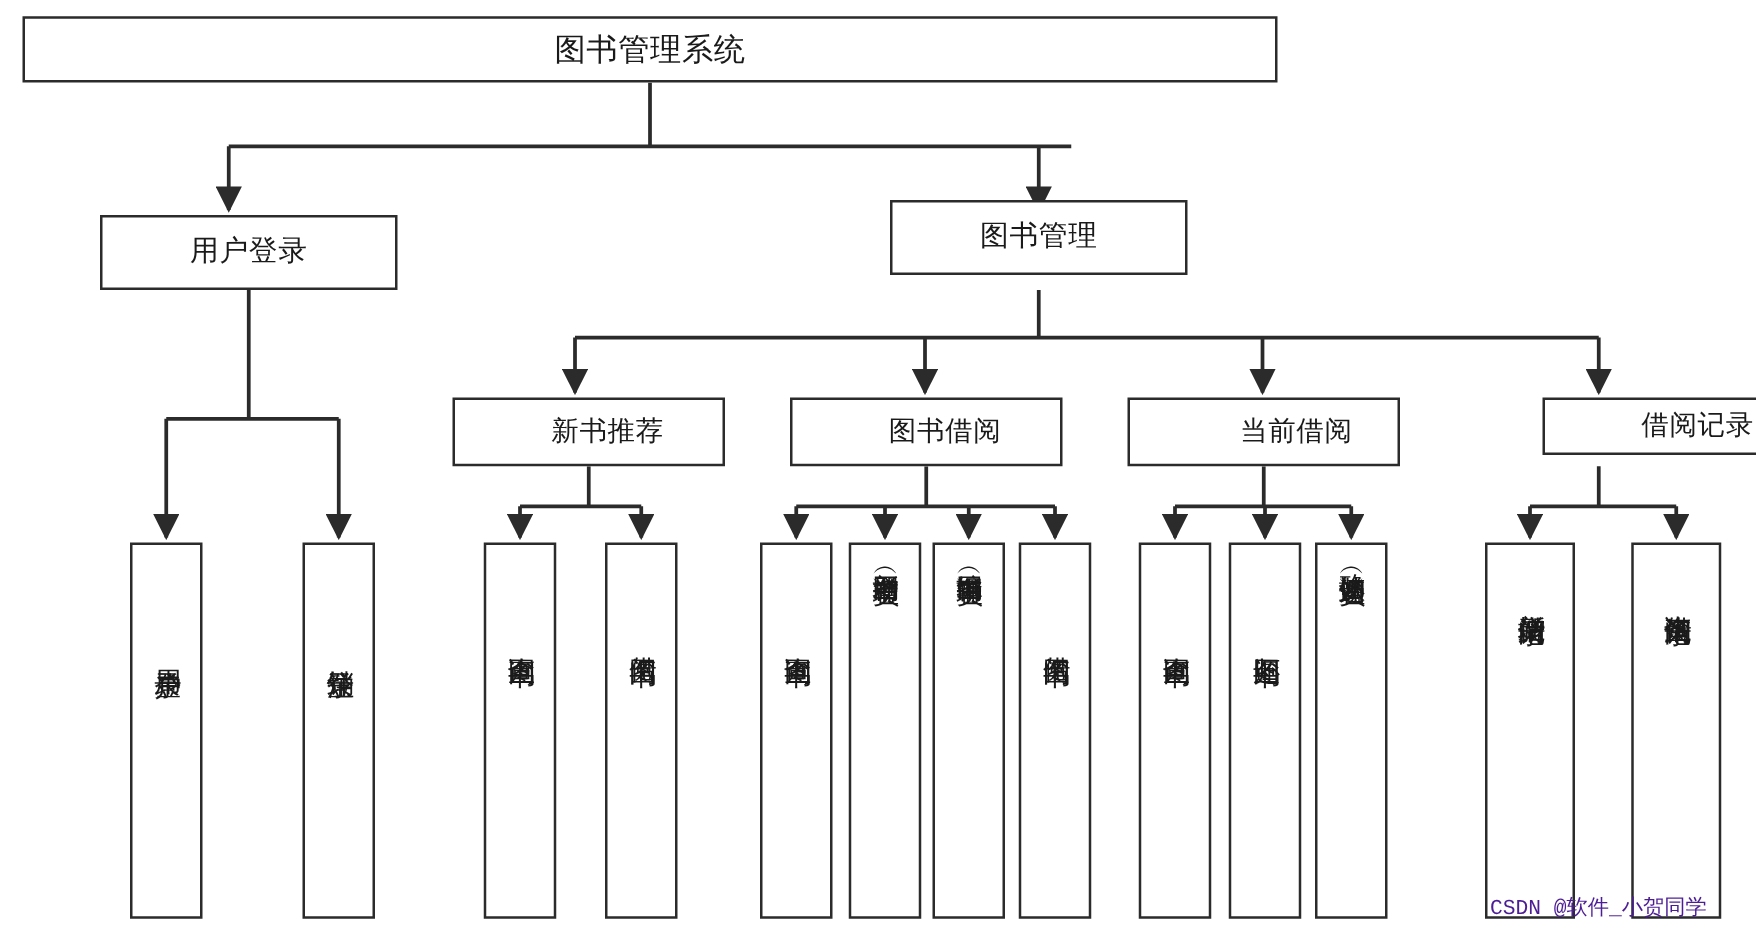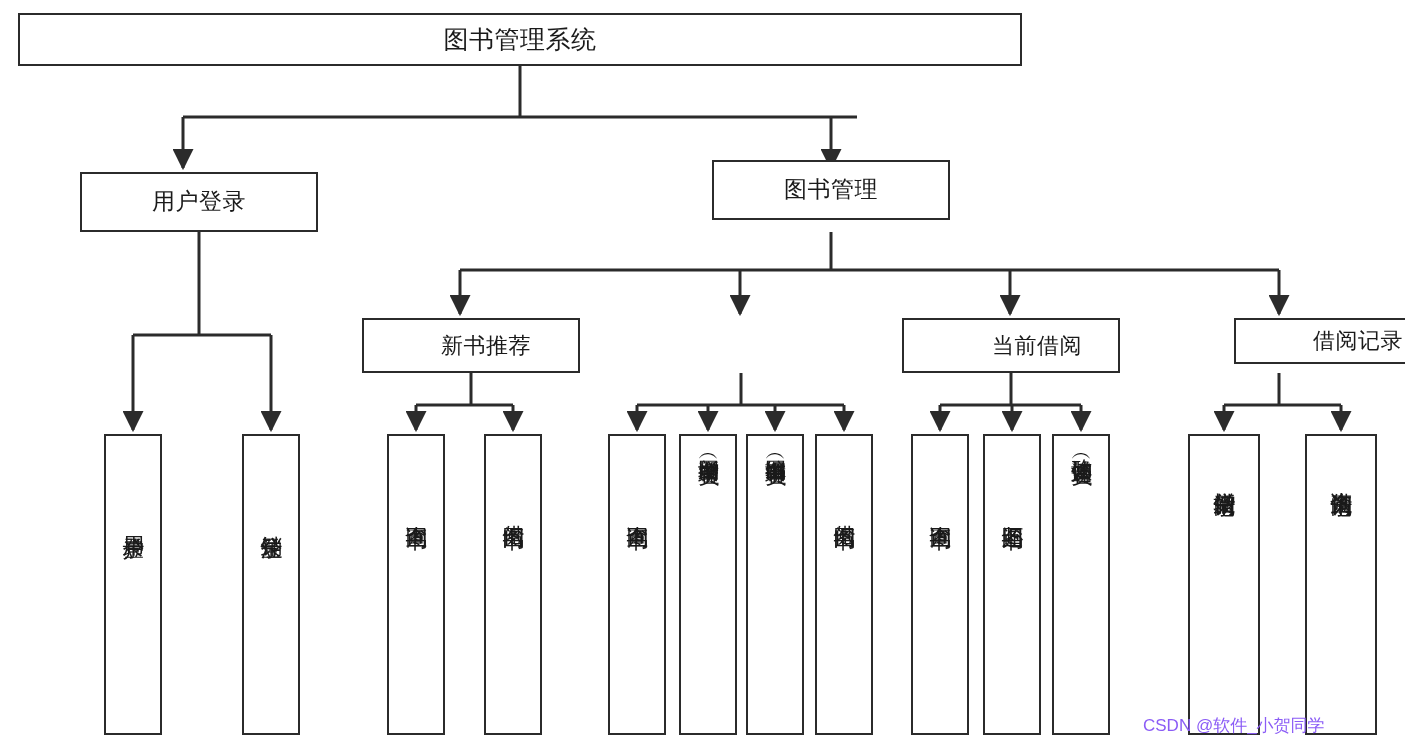--- a/index.html
+++ b/index.html
@@ -56,27 +56,27 @@
     writing-mode: vertical-rl;
     text-orientation: upright;
     font-size: 22px;
     line-height: 1.22;
     letter-spacing: 1px;
     white-space: nowrap;
   }
   .node.leaf.tall-text .label { font-size: 21px; }
   #watermark {
     position: absolute;
-    left: 1143px;
+    left: 1192px;
     top: 714px;
     font-size: 17px;
-    color: #8b5cf6;
+    color: #4c1d95;
     white-space: nowrap;
     z-index: 3;
-    font-family: Liberation Sans, sans-serif;
+    font-family: Liberation Mono, monospace;
   }
 </style>
 </head>
 <body>
 
 <div id="canvas">
 
   <svg id="edges" viewBox="0 0 1405 747" xmlns="http://www.w3.org/2000/svg">
     <defs>
       <marker id="arrow" viewBox="0 0 10 10" refX="9" refY="5" markerWidth="7" markerHeight="7" orient="auto-start-reverse">
@@ -134,20 +134,23 @@
   <div class="node lvl2" style="left:80px; top:172px; width:238px; height:60px;">
     <span class="label">用户登录</span>
   </div>
   <div class="node lvl2" style="left:712px; top:160px; width:238px; height:60px;">
     <span class="label">图书管理</span>
   </div>
 
   <div class="node lvl3" style="left:362px; top:318px; width:218px; height:55px;">
     <span class="label">新书推荐</span>
   </div>
+  <div class="node lvl3" style="left:632px; top:318px; width:218px; height:55px;">
+    <span class="label">图书借阅</span>
+  </div>
   <div class="node lvl3" style="left:902px; top:318px; width:218px; height:55px;padding-left:22px;">
     <span class="label">当前借阅</span>
   </div>
   <div class="node lvl3" style="left:1234px; top:318px; width:218px; height:46px;">
     <span class="label">借阅记录</span>
   </div>
 
   <div class="node leaf" style="left:104px; top:434px; width:58px; height:301px; padding-top:82px;">
     <span class="label">用户登录</span>
   </div>

